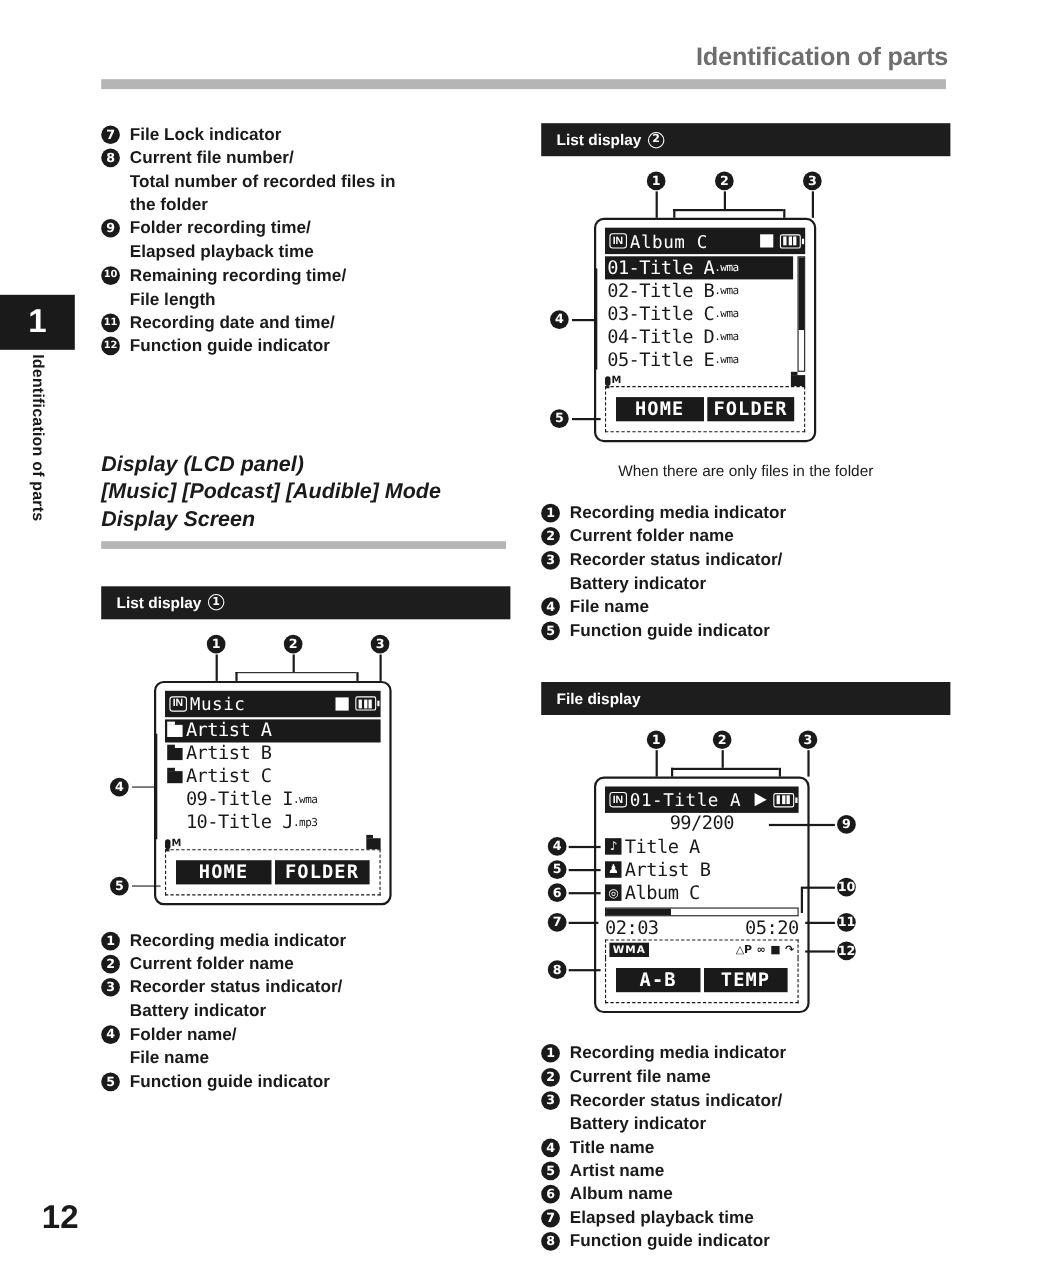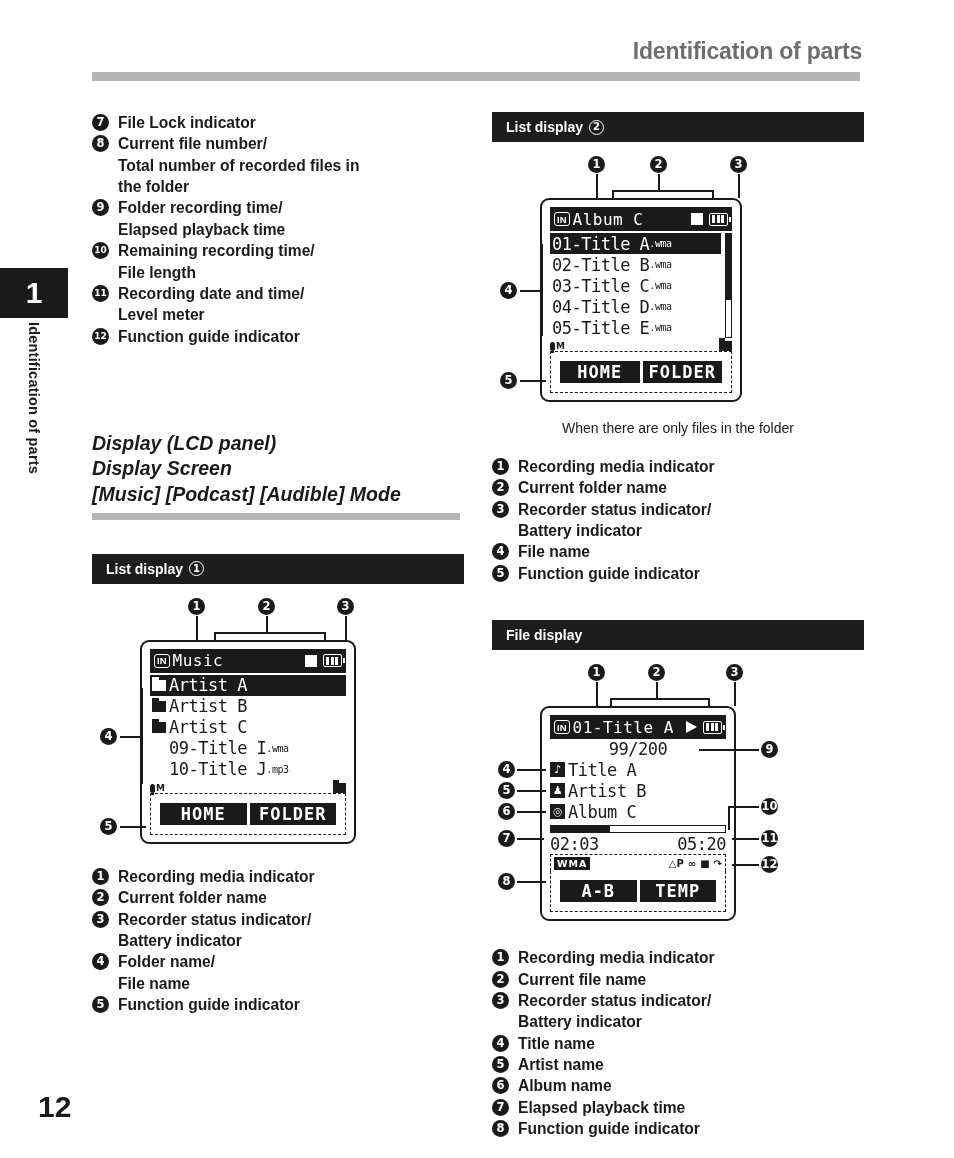--- a/index.html
+++ b/index.html
@@ -287,34 +287,33 @@
           <span class="cont">Elapsed playback time</span>
         </li>
         <li>
           <span class="bullet" style="font-size: 9px;">10</span>
           <span class="cont">Remaining recording time/</span>
           <span class="cont">File length</span>
         </li>
         <li>
           <span class="bullet" style="font-size: 9px;">11</span>
           <span class="cont">Recording date and time/</span>
-          <span class="cont">Level meter</span>
         </li>
         <li>
           <span class="bullet" style="font-size: 9px;">12</span>
           <span class="cont">Function guide indicator</span>
         </li>
       </ul>
 
     <div style="height:84px"></div>
 
     <div class="sec-head" id="sec-head">
         <div>Display (LCD panel)</div>
+        <div>[Music] [Podcast] [Audible] Mode</div>
         <div>Display Screen</div>
-        <div>[Music] [Podcast] [Audible] Mode</div>
       </div>
     <div class="sec-head-rule"></div>
 
     <div style="height:34px"></div>
 
     <div class="bar">
       <span>List display</span>
       <span class="circnum">1</span>
     </div>
 

